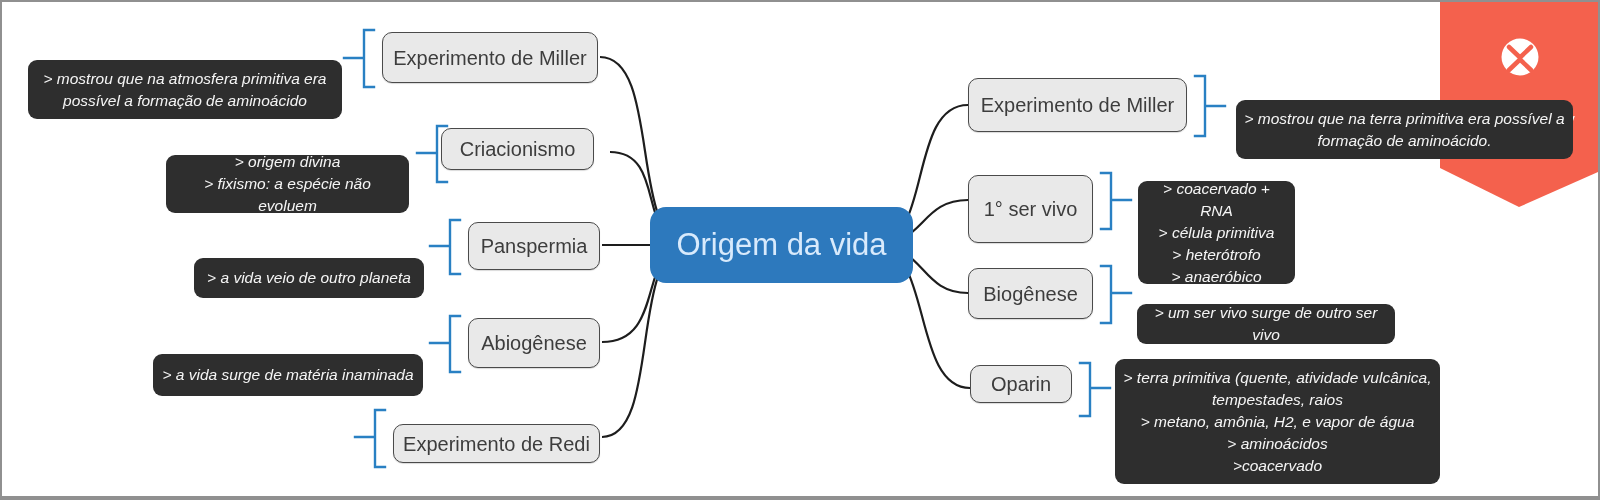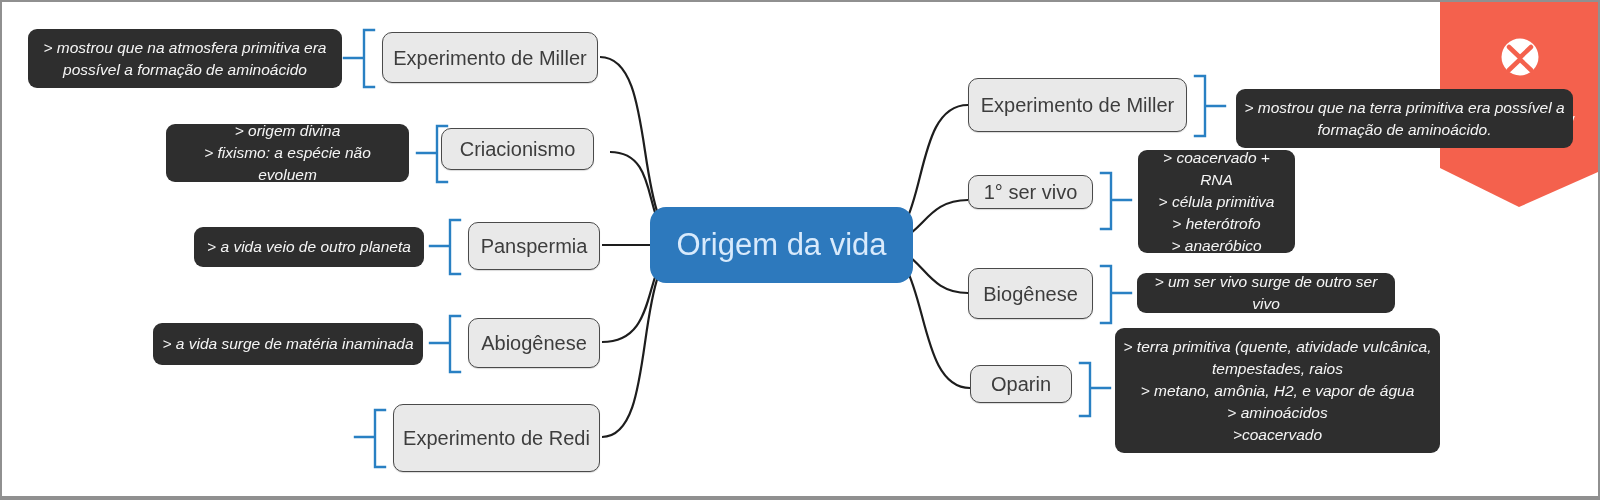--- a/index.html
+++ b/index.html
@@ -26,21 +26,21 @@
     border-radius:10px;color:var(--topic-text);
     display:flex;align-items:center;justify-content:center;
     font-size:20px;line-height:1.1;padding:0 8px;white-space:nowrap;
     box-shadow:0 1px 1px rgba(0,0,0,0.15);
   }
   .note{
     position:absolute;z-index:3;box-sizing:border-box;
     background:var(--note-bg);border-radius:9px;color:var(--note-text);
     display:flex;align-items:center;justify-content:center;text-align:center;
     font-size:15.5px;font-style:italic;line-height:22px;
-    padding:6px 8px;white-space:pre-line;
+    padding:6px 8px;white-space:pre-line;margin-top:31px;
   }
   .center-topic{
     position:absolute;z-index:3;box-sizing:border-box;
     background:var(--center-bg);border-radius:16px;color:var(--center-text);
     display:flex;align-items:center;justify-content:center;
     font-size:31px;white-space:nowrap;
   }
   #ribbon{position:absolute;left:1440px;top:0;z-index:1;}
   #wm-frag{
     position:absolute;left:1552px;top:111px;z-index:2;
@@ -95,27 +95,27 @@
   <div class="note" style="left:166px;top:124px;width:243px;height:58px">&gt; origem divina
 &gt; fixismo: a espécie não evoluem</div>
   <div class="topic" style="left:441px;top:128px;width:153px;height:42px">Criacionismo</div>
 
   <div class="note" style="left:194px;top:227px;width:230px;height:40px">&gt; a vida veio de outro planeta</div>
   <div class="topic" style="left:468px;top:222px;width:132px;height:48px">Panspermia</div>
 
   <div class="note" style="left:153px;top:323px;width:270px;height:42px">&gt; a vida surge de matéria inaminada</div>
   <div class="topic" style="left:468px;top:318px;width:132px;height:50px">Abiogênese</div>
 
-  <div class="topic" style="left:393px;top:404px;width:207px;height:68px">Experimento de Redi</div>
+  <div class="topic" style="left:393px;top:424px;width:207px;height:39px">Experimento de Redi</div>
 
   <div class="topic" style="left:968px;top:78px;width:219px;height:54px">Experimento de Miller</div>
-  <div class="note" style="left:1236px;top:89px;width:337px;height:59px">&gt; mostrou que na terra primitiva era possível a
+  <div class="note" style="left:1236px;top:69px;width:337px;height:59px">&gt; mostrou que na terra primitiva era possível a
 formação de aminoácido.</div>
 
-  <div class="topic" style="left:968px;top:175px;width:125px;height:34px">1° ser vivo</div>
+  <div class="topic" style="left:968px;top:175px;width:125px;height:68px">1° ser vivo</div>
   <div class="note" style="left:1138px;top:150px;width:157px;height:103px">&gt; coacervado + RNA
 &gt; célula primitiva
 &gt; heterótrofo
 &gt; anaeróbico</div>
 
   <div class="topic" style="left:968px;top:268px;width:125px;height:51px">Biogênese</div>
   <div class="note" style="left:1137px;top:273px;width:258px;height:40px">&gt; um ser vivo surge de outro ser vivo</div>
 
   <div class="topic" style="left:970px;top:365px;width:102px;height:38px">Oparin</div>
   <div class="note" style="left:1115px;top:328px;width:325px;height:125px">&gt; terra primitiva (quente, atividade vulcânica,

